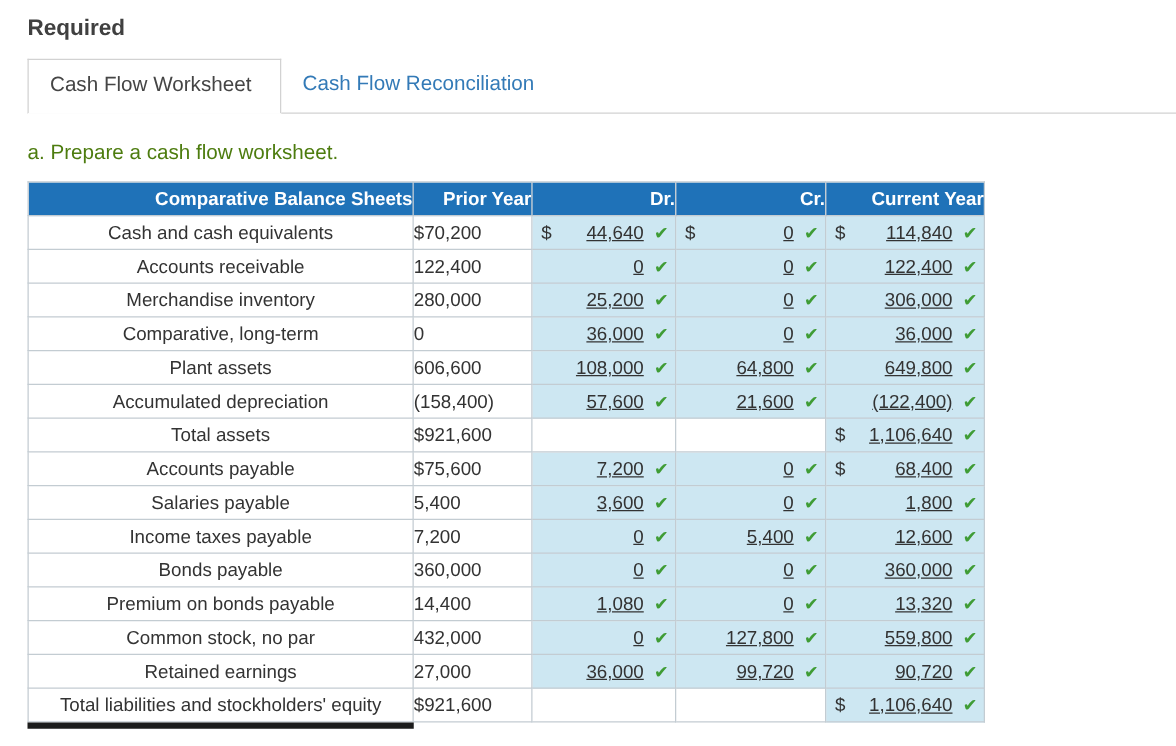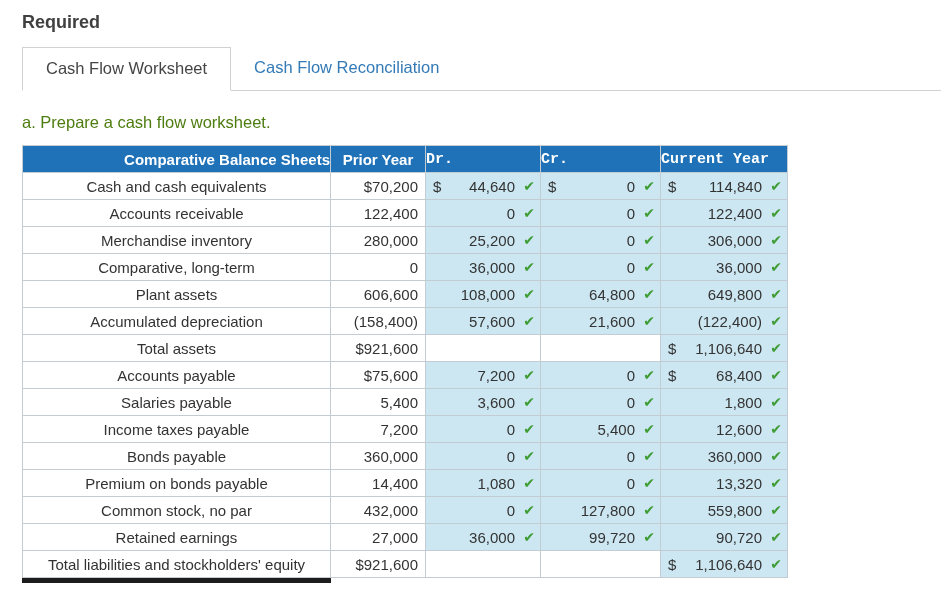--- a/index.html
+++ b/index.html
@@ -3,39 +3,39 @@
 <meta charset="utf-8">
 <style>
   * { box-sizing: border-box; margin: 0; padding: 0; }
   html, body { width: 941px; height: 597px; overflow: hidden; background: #ffffff; }
   body { font-family: "Liberation Sans", "DejaVu Sans", sans-serif; color: #333; }
   .page { padding: 12px 0 0 22px; }
 
   .page-title { font-size: 18px; font-weight: 700; color: #404040; margin-bottom: 14px; }
 
   .tabs { display: flex; border-bottom: 1px solid #d2d2d2; margin-right: 0; }
-  .tab { padding: 11px 23px 12px 23px; font-size: 16.5px; color: #337ab7; cursor: pointer; margin-bottom: -1px; }
+  .tab { padding: 11px 23px 12px 17px; font-size: 16.5px; color: #337ab7; cursor: pointer; margin-bottom: -1px; }
   .tab.active { background: #fff; border: 1px solid #d2d2d2; border-bottom: 1px solid #ffffff; color: #454545; }
 
   .instruction { font-size: 16.5px; color: #4d7c0f; margin: 22px 0 13px 0; }
 
   table.tbl { border-collapse: collapse; table-layout: fixed; width: 765px; font-size: 15px; }
   .tbl th, .tbl td { border: 1px solid #c3ccd2; height: 27px; padding: 0; vertical-align: middle; }
   .tbl thead th { background: #1f72b8; color: #ffffff; font-weight: 700; font-size: 15px; }
   th.th-lbl { text-align: right; }
-  th.th-num { text-align: center; }
-  th.th-c { text-align: left; font-family: Liberation Mono, monospace; }
+  th.th-num { text-align: right; }
+  th.th-c { text-align: right; }
 
   td.lbl { padding: 0 6px; text-align: center; background: #ffffff; }
-  td.num { text-align: right; padding-right: 7px; background: #ffffff; }
+  td.num { text-align: left; background: #ffffff; }
   td.cell { background: #cde7f2; }
   td.plain { background: #ffffff; }
   .cf { display: flex; align-items: center; padding: 0 5px 0 7px; }
   .dollar { flex: 0 0 auto; }
-  .val { margin-left: auto; }
+  .val { margin-left: auto; text-decoration: underline; }
   .check { flex: 0 0 auto; width: 15px; text-align: right; margin-left: 5px; color: #3f9c35; font-weight: 700; font-size: 14px; }
 
   .cut-strip { width: 309px; height: 5px; background: #1c1c1c; }
 </style>
 </head>
 <body>
 
 <div class="page">
 
   <div class="page-title">Required</div>

